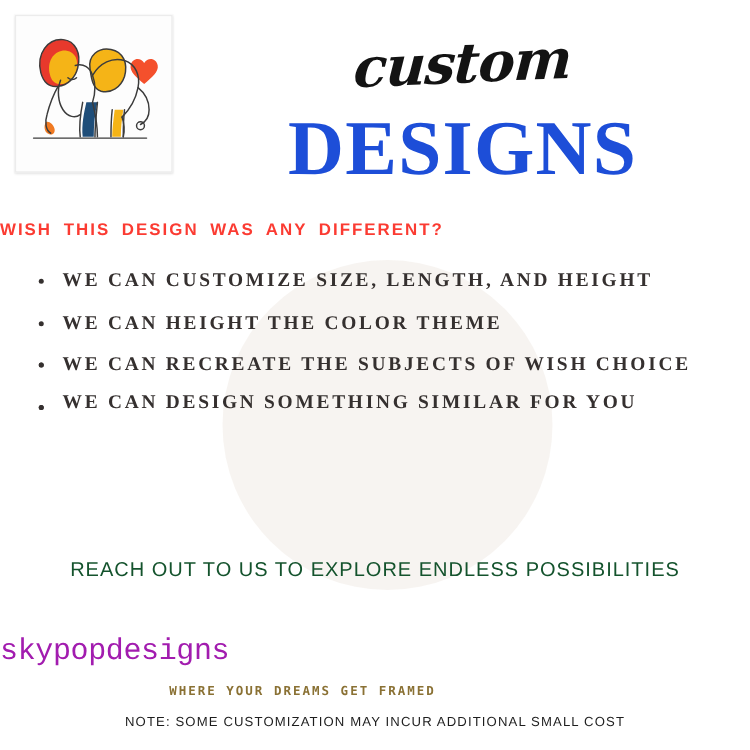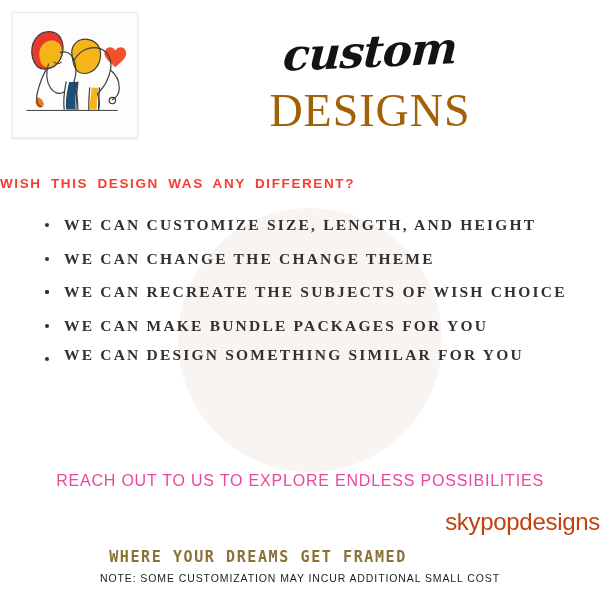--- a/index.html
+++ b/index.html
@@ -67,24 +67,24 @@
     font-size: 44px;
     line-height: 1;
     color: #131313;
     letter-spacing: -1px;
     transform: rotate(-2.5deg) skewX(-6deg);
     display: inline-block;
     margin-top: 12px;
   }
   .serif-title {
     font-family: "Liberation Serif", "DejaVu Serif", serif;
-    font-weight: 400;
-    font-size: 46px;
+    font-weight: 700;
+    font-size: 62px;
     line-height: 1;
-    color: #a16207;
+    color: #1d4ed8;
     letter-spacing: 1px;
     margin-top: 14px;
   }
 
   
   .sub-headline {
     position: absolute;
     left: 0;
     top: 176px;
     width: 600px;
@@ -94,21 +94,21 @@
     font-weight: 700;
     font-size: 13.5px;
     letter-spacing: 1.6px;
     color: #fb3b32;
     word-spacing: 4px;
   }
 
   
   .features {
     position: absolute;
-    left: 44px;
+    left: 30px;
     top: 216px;
     width: 540px;
     z-index: 2;
     margin: 0;
     padding: 0;
     list-style: none;
   }
   .feature-item {
     position: relative;
     font-family: "Liberation Serif", "DejaVu Serif", serif;
@@ -137,48 +137,47 @@
     position: absolute;
     left: 0;
     top: 448px;
     width: 600px;
     text-align: center;
     z-index: 2;
     font-family: "Liberation Sans", sans-serif;
     font-weight: 400;
     font-size: 16px;
     letter-spacing: 0.8px;
-    color: #ec4899;
-    margin-top: 24px;
+    color: #14532d;
   }
 
   
   .brand {
     position: absolute;
     left: 0;
     top: 508px;
     width: 600px;
-    text-align: right;
-    z-index: 2;
-    font-family: Liberation Sans, sans-serif;
+    text-align: left;
+    z-index: 2;
+    font-family: Liberation Mono, monospace;
     font-weight: 400;
     font-size: 24px;
     letter-spacing: -0.3px;
-    color: #c2410c;
+    color: #a21caf;
   }
   .tagline {
     position: absolute;
-    left: 16px;
+    left: 0;
     top: 548px;
     width: 484px;
     text-align: center;
     z-index: 2;
     font-family: "DejaVu Sans Mono", monospace;
     font-weight: 700;
-    font-size: 15px;
+    font-size: 10px;
     letter-spacing: 1.6px;
     color: #8a7134;
   }
   .note {
     position: absolute;
     left: 0;
     top: 572px;
     width: 600px;
     text-align: center;
     z-index: 2;
@@ -250,32 +249,31 @@
 
   <div class="sub-headline">WISH  THIS  DESIGN  WAS ANY DIFFERENT?</div>
 
   <ul class="features">
     <li class="feature-item">
       <span class="dot"></span>
       <span>WE CAN CUSTOMIZE SIZE, LENGTH, AND HEIGHT</span>
     </li>
     <li class="feature-item">
       <span class="dot"></span>
-      <span>WE CAN CHANGE THE CHANGE THEME</span>
+      <span>WE CAN HEIGHT THE COLOR THEME</span>
     </li>
     <li class="feature-item">
       <span class="dot"></span>
     </li>
     <li class="feature-item">
       <span class="dot"></span>
       <span>WE CAN RECREATE THE SUBJECTS OF WISH CHOICE</span>
     </li>
     <li class="feature-item">
       <span class="dot"></span>
-      <span>WE CAN MAKE BUNDLE PACKAGES FOR YOU</span>
     </li>
     <li class="feature-item">
       <span class="dot"></span>
     </li>
     <li class="feature-item no-bullet cont">
       <span>WE CAN DESIGN SOMETHING SIMILAR FOR YOU</span>
     </li>
   </ul>
 
   <div class="cta">REACH OUT TO US TO EXPLORE ENDLESS POSSIBILITIES</div>

